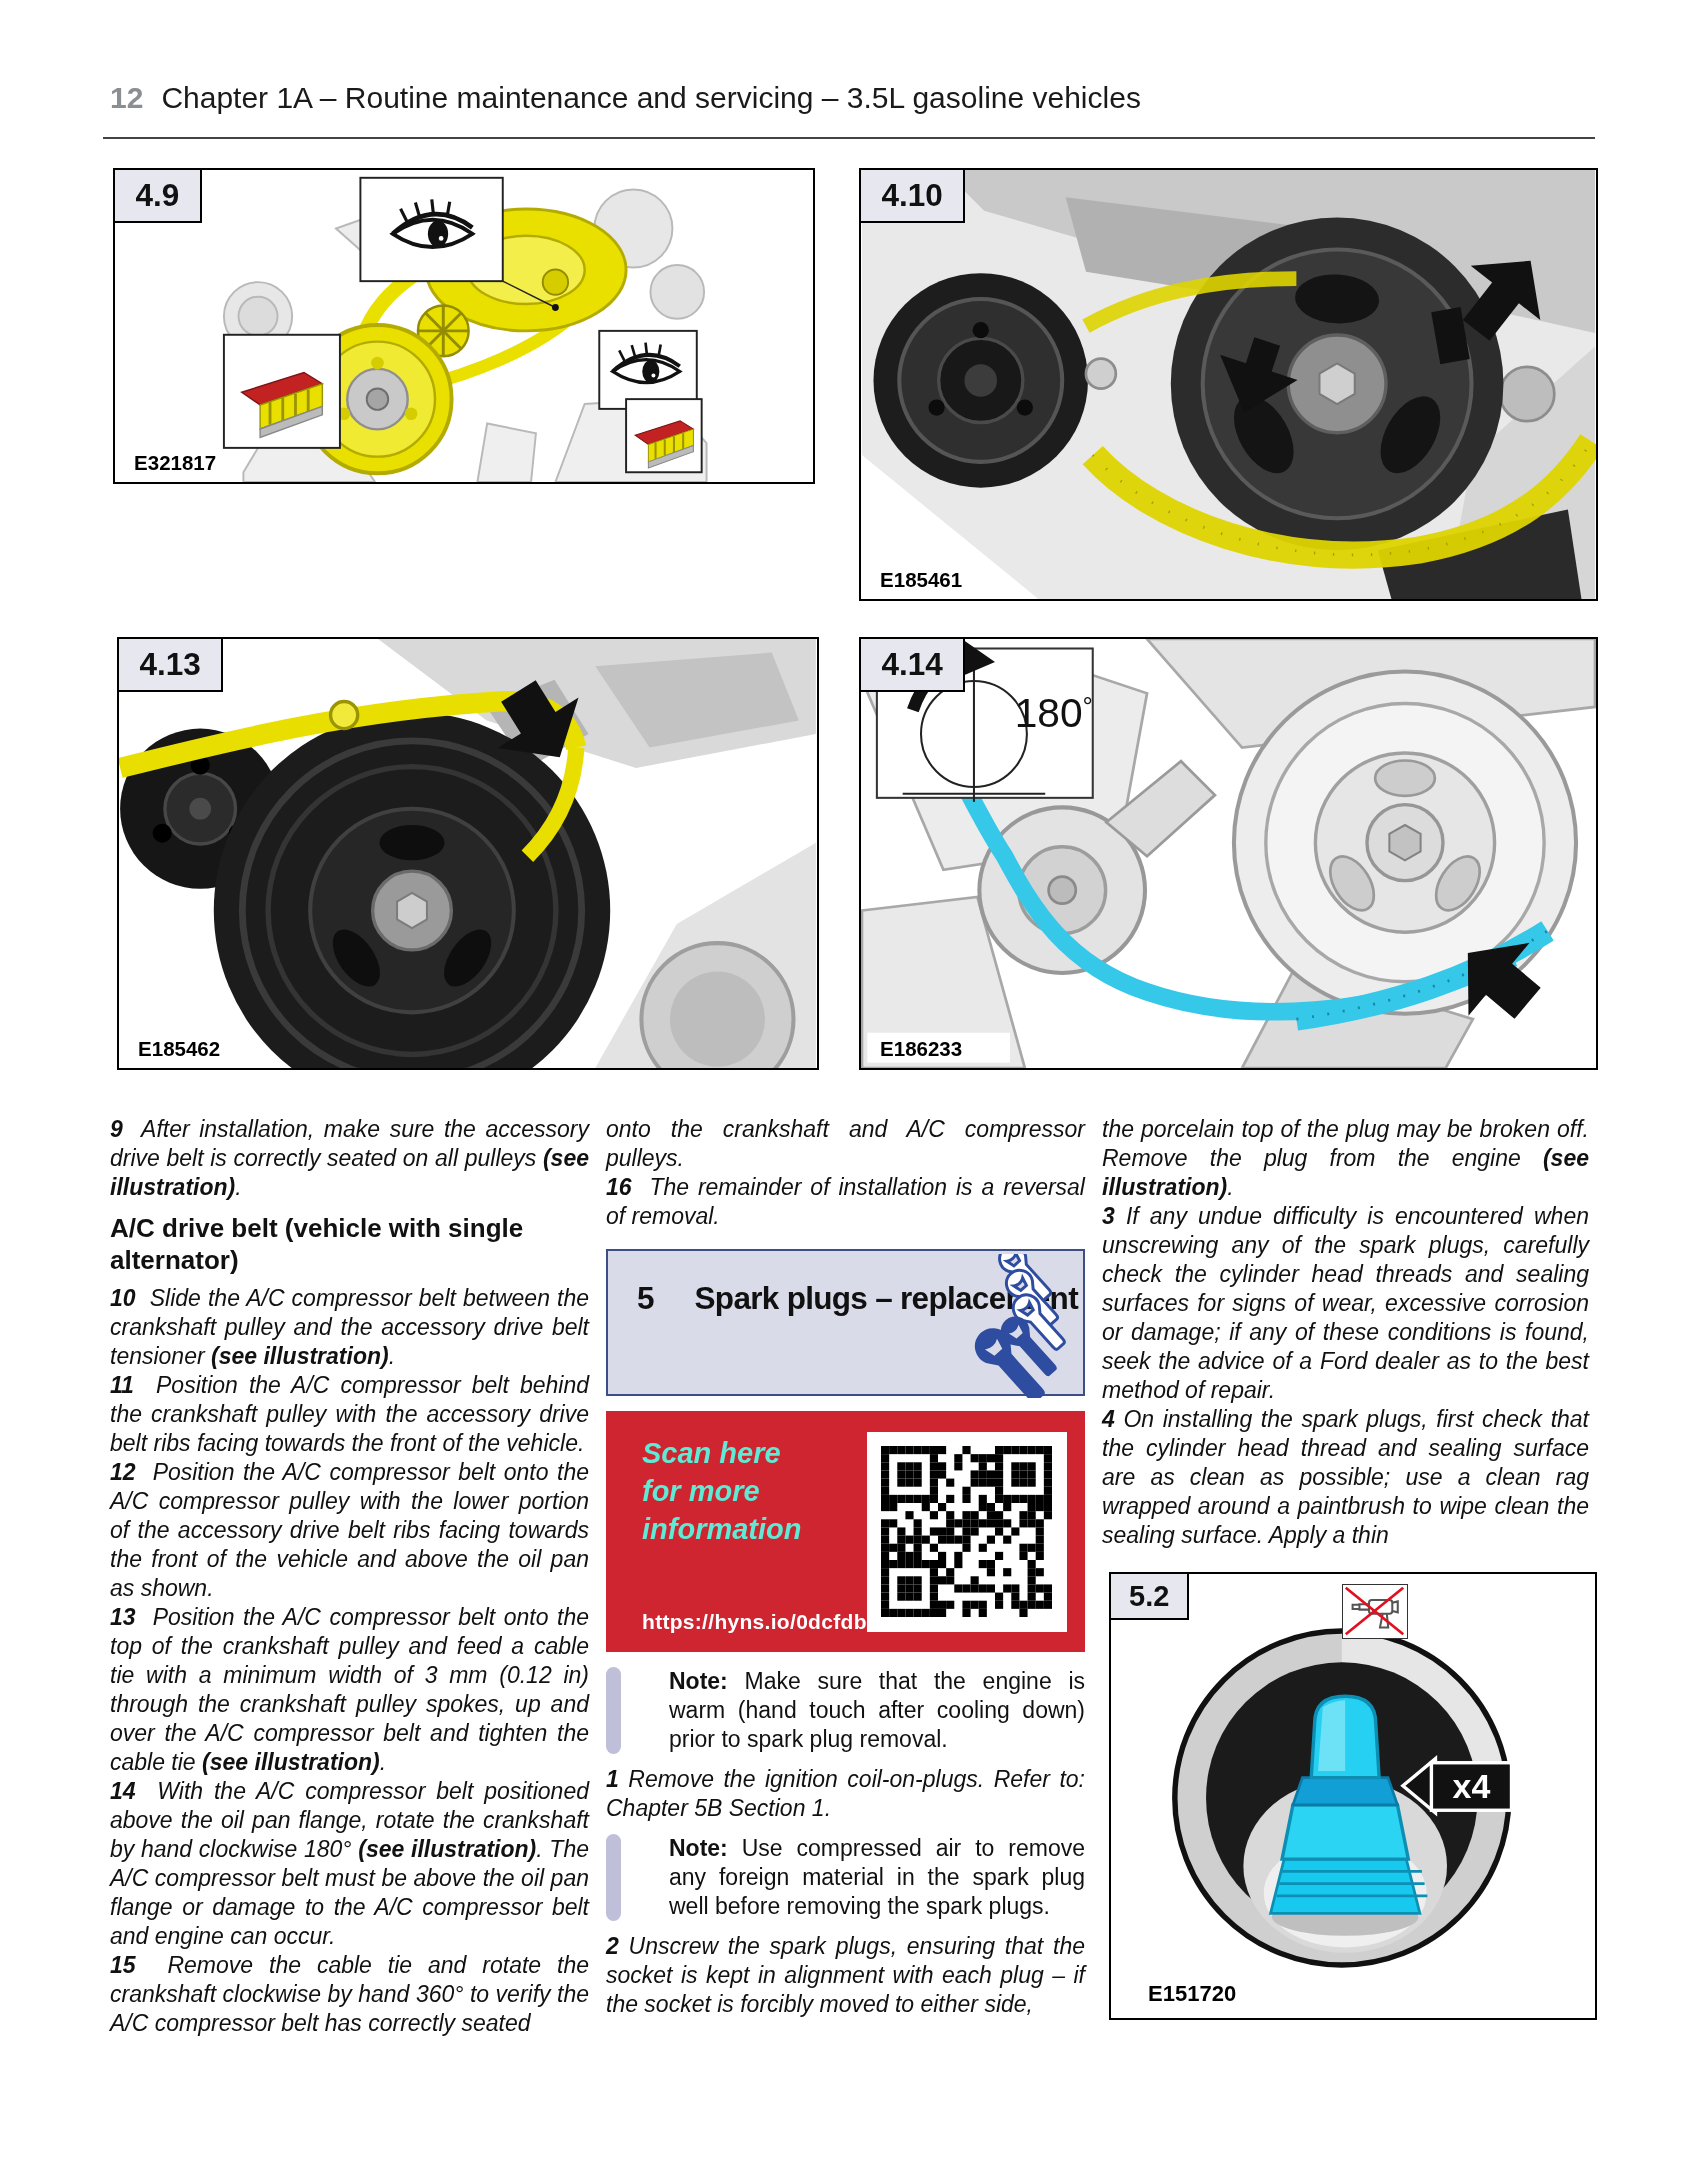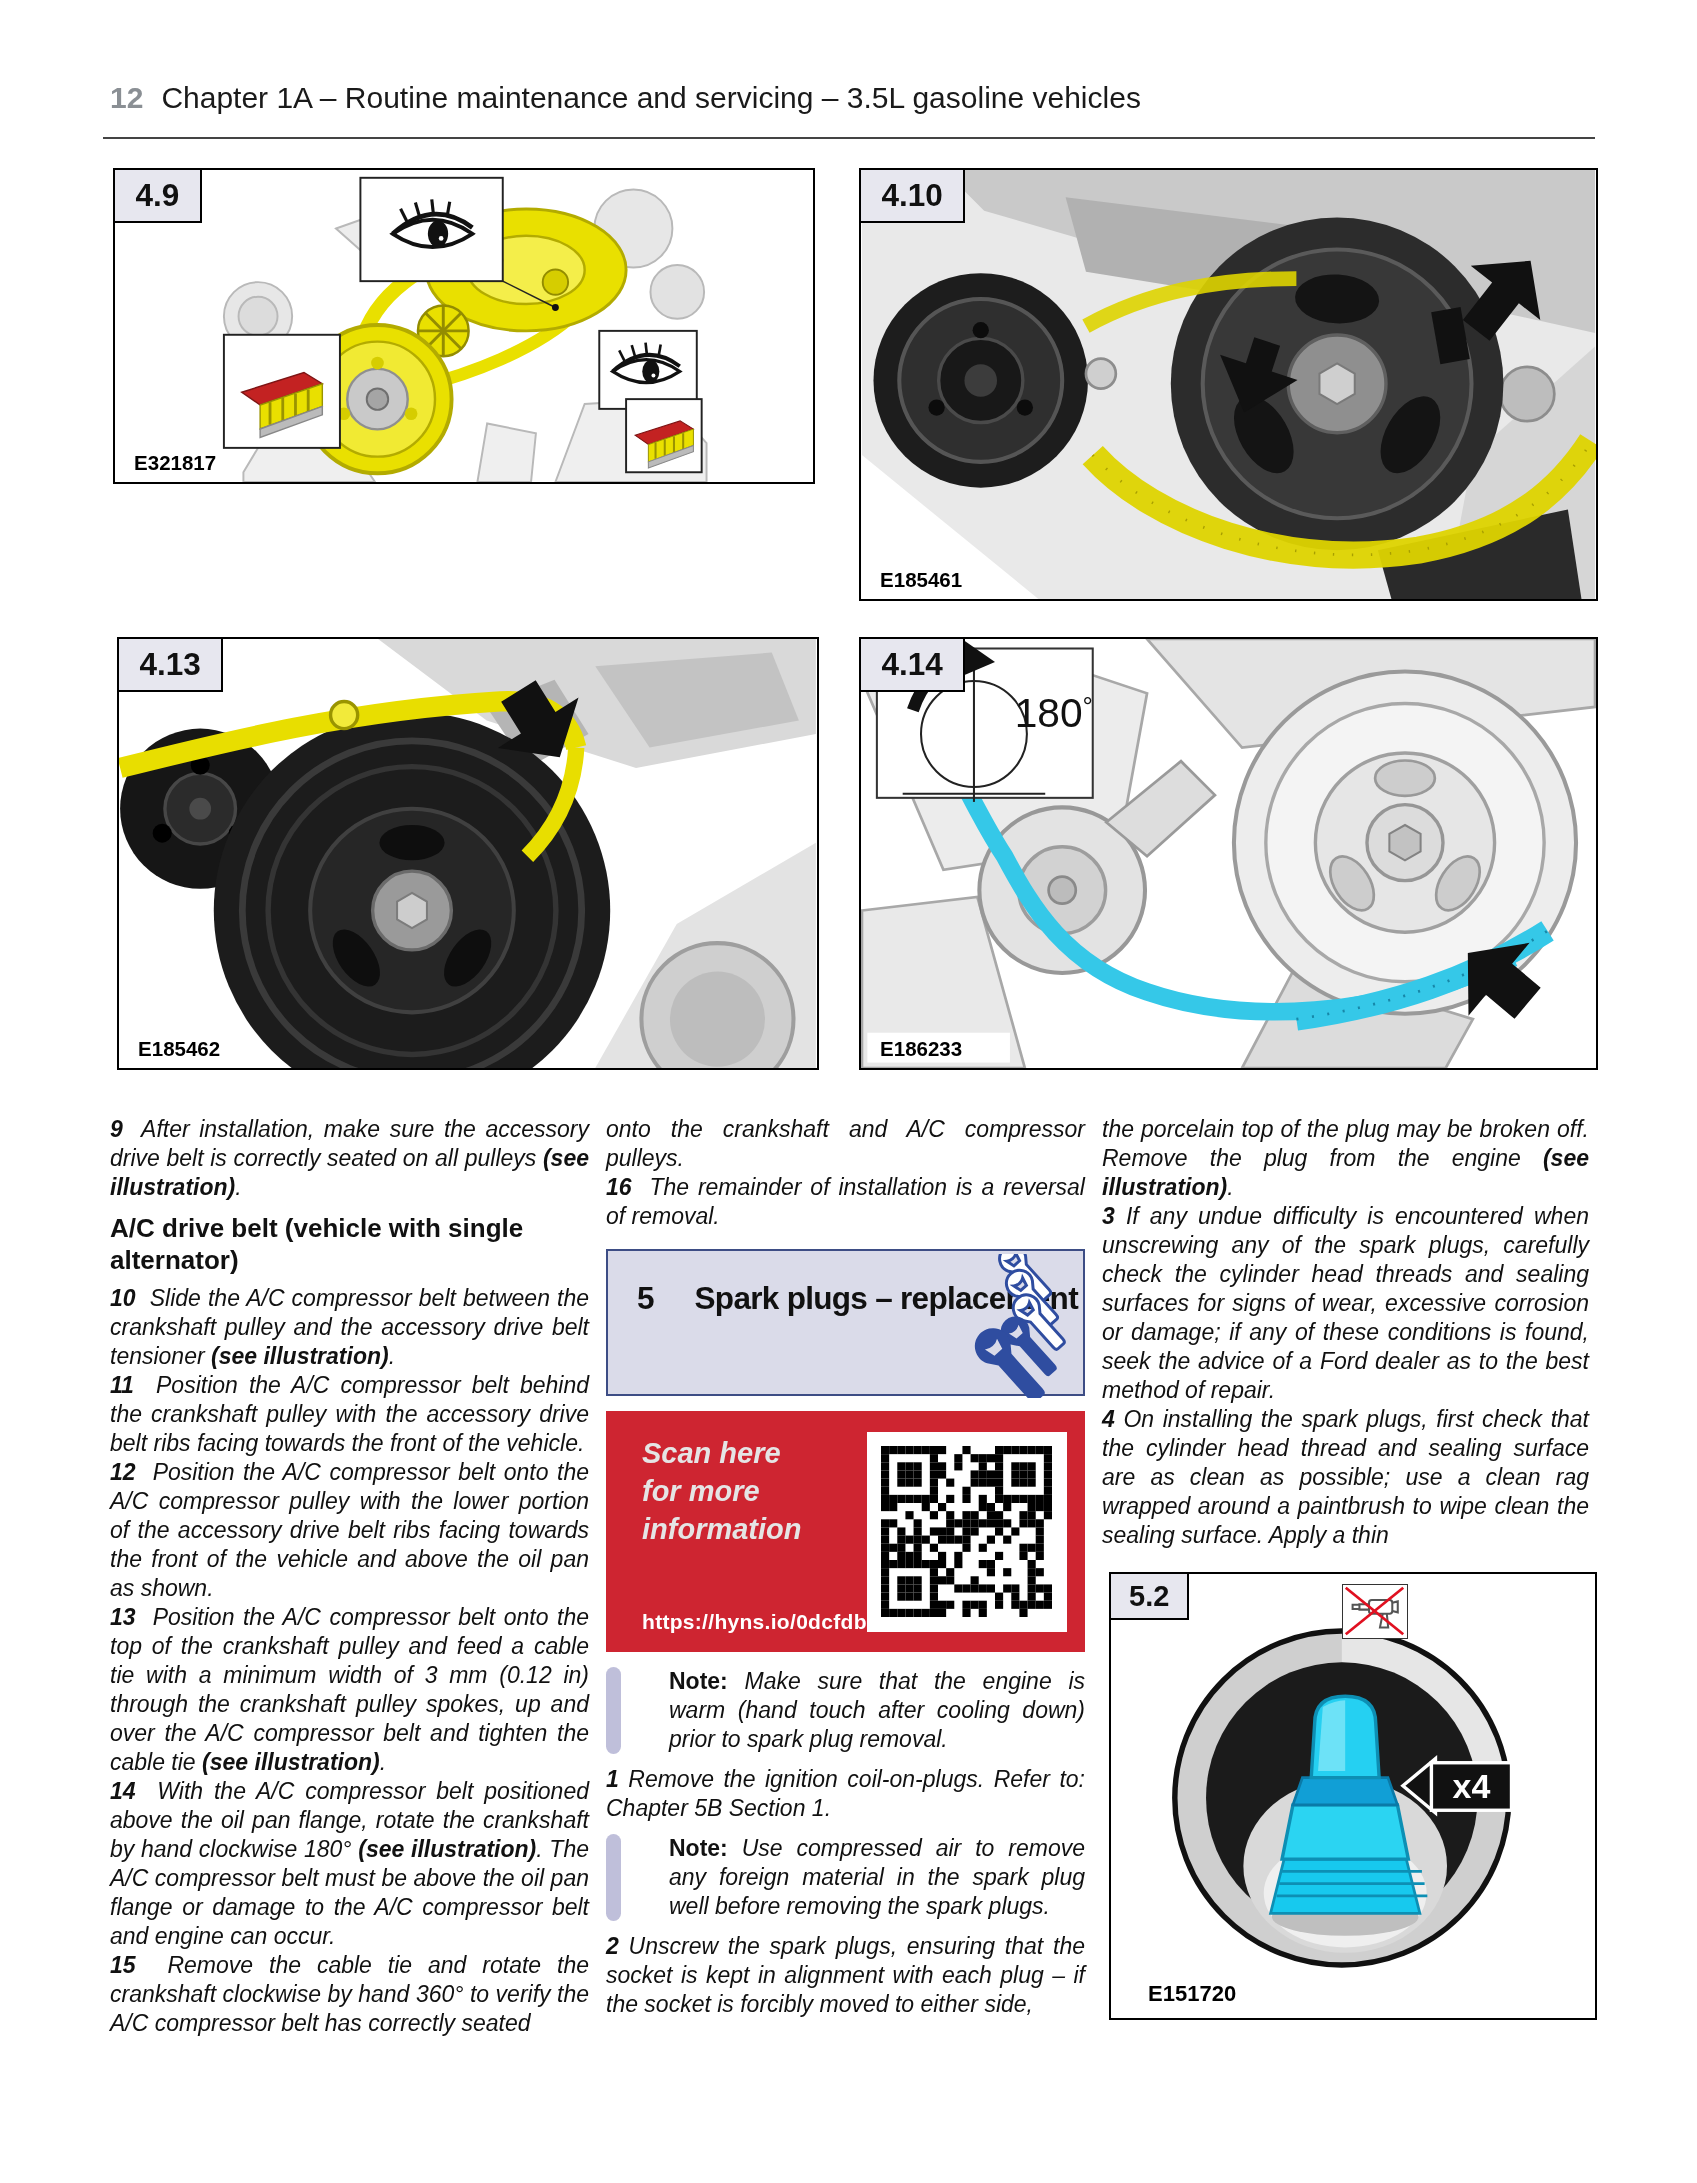--- a/index.html
+++ b/index.html
@@ -31,37 +31,37 @@
   }
   .figcode{position:absolute;left:15px;bottom:6.8px;font-size:20.5px;color:#000000;z-index:5;background:rgba(255,255,255,.75);padding:0 4.1px;font-weight:bold;}
   .figart{position:absolute;inset:0;width:100%;height:100%;}
 
   .col{position:absolute;top:1115px;font-size:23px;line-height:29px;text-align:justify;}
   #col1{left:110px;width:479px;}
   #col2{left:606px;width:479px;}
   #col3{left:1102px;width:487px;}
   .para{margin:0;font-style:italic;}
   .b{font-weight:bold;}
-  .i{font-style:italic;}
+  .i{}
   .subhead{font-weight:bold;font-size:26px;line-height:31.5px;margin:11px 0 8.2px 0;text-align:left;}
   .note{display:flex;margin:11px 0;}
   .notebar{flex:none;width:15px;border-radius:8.2px;background:var(--note_bar);margin-right:48px;}
   .notetext{flex:1;}
 
   .sectionbox{
     position:relative;margin-top:18px;height:147px;background:var(--section_bg);
     border:2.7px solid var(--section_border);display:flex;align-items:center;
   }
   .sectionbox .num{font-weight:bold;font-size:31.5px;margin:0 0 48px 29px;}
   .sectionbox .ttl{font-weight:bold;font-size:31.5px;margin:0 0 48px 40px;letter-spacing:-0.7px;}
   .wrenches{position:absolute;right:6.8px;top:2.7px;}
 
   .scanbox{position:relative;margin-top:15px;height:241px;background:var(--accent_red);}
   .scanbox .lead{
-    position:absolute;left:36px;top:23px;color:#e5e5e5;font-weight:bold;font-style:italic;
+    position:absolute;left:36px;top:23px;color:#5eead4;font-weight:bold;font-style:italic;
     font-size:29px;line-height:38px;white-space:pre-line;text-align:left;
   }
   .scanbox .url{position:absolute;left:36px;bottom:16.4px;color:#fff;font-weight:bold;font-size:21px;letter-spacing:0.3px;}
   .qrpanel{position:absolute;right:18px;top:20.5px;width:200px;height:200px;background:#fff;}
   .qrpanel svg{position:absolute;left:14.4px;top:14.4px;}
 
   .fig52label{font-size:29px;padding:5.5px 18px;}
   .noimpact{position:absolute;left:231px;top:9.6px;width:66px;height:55px;background:#fff;border:1.4px solid #333;z-index:6;}
 </style>
 </head>

